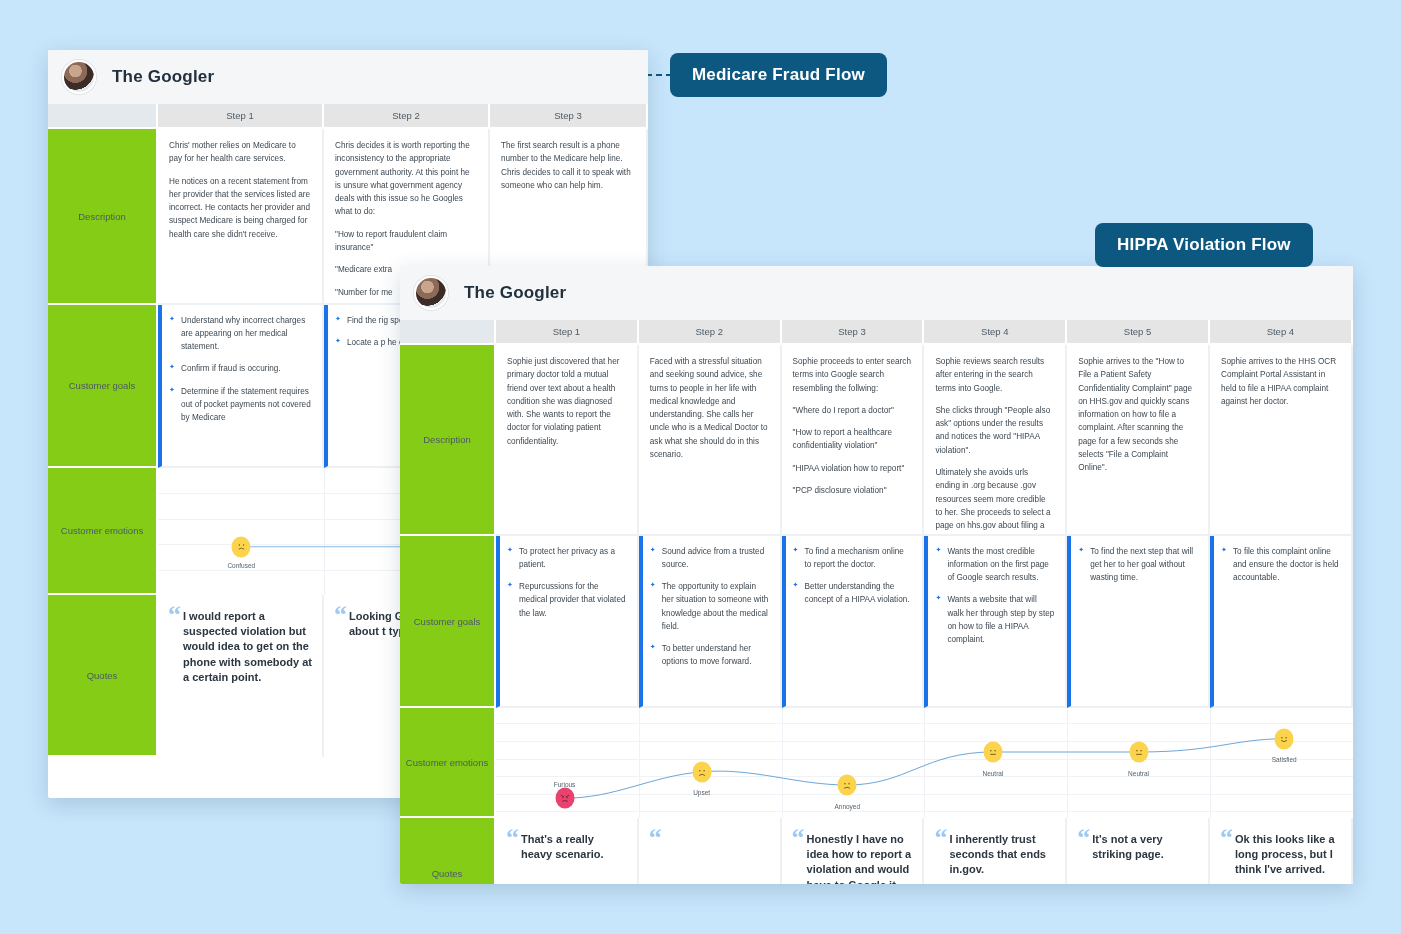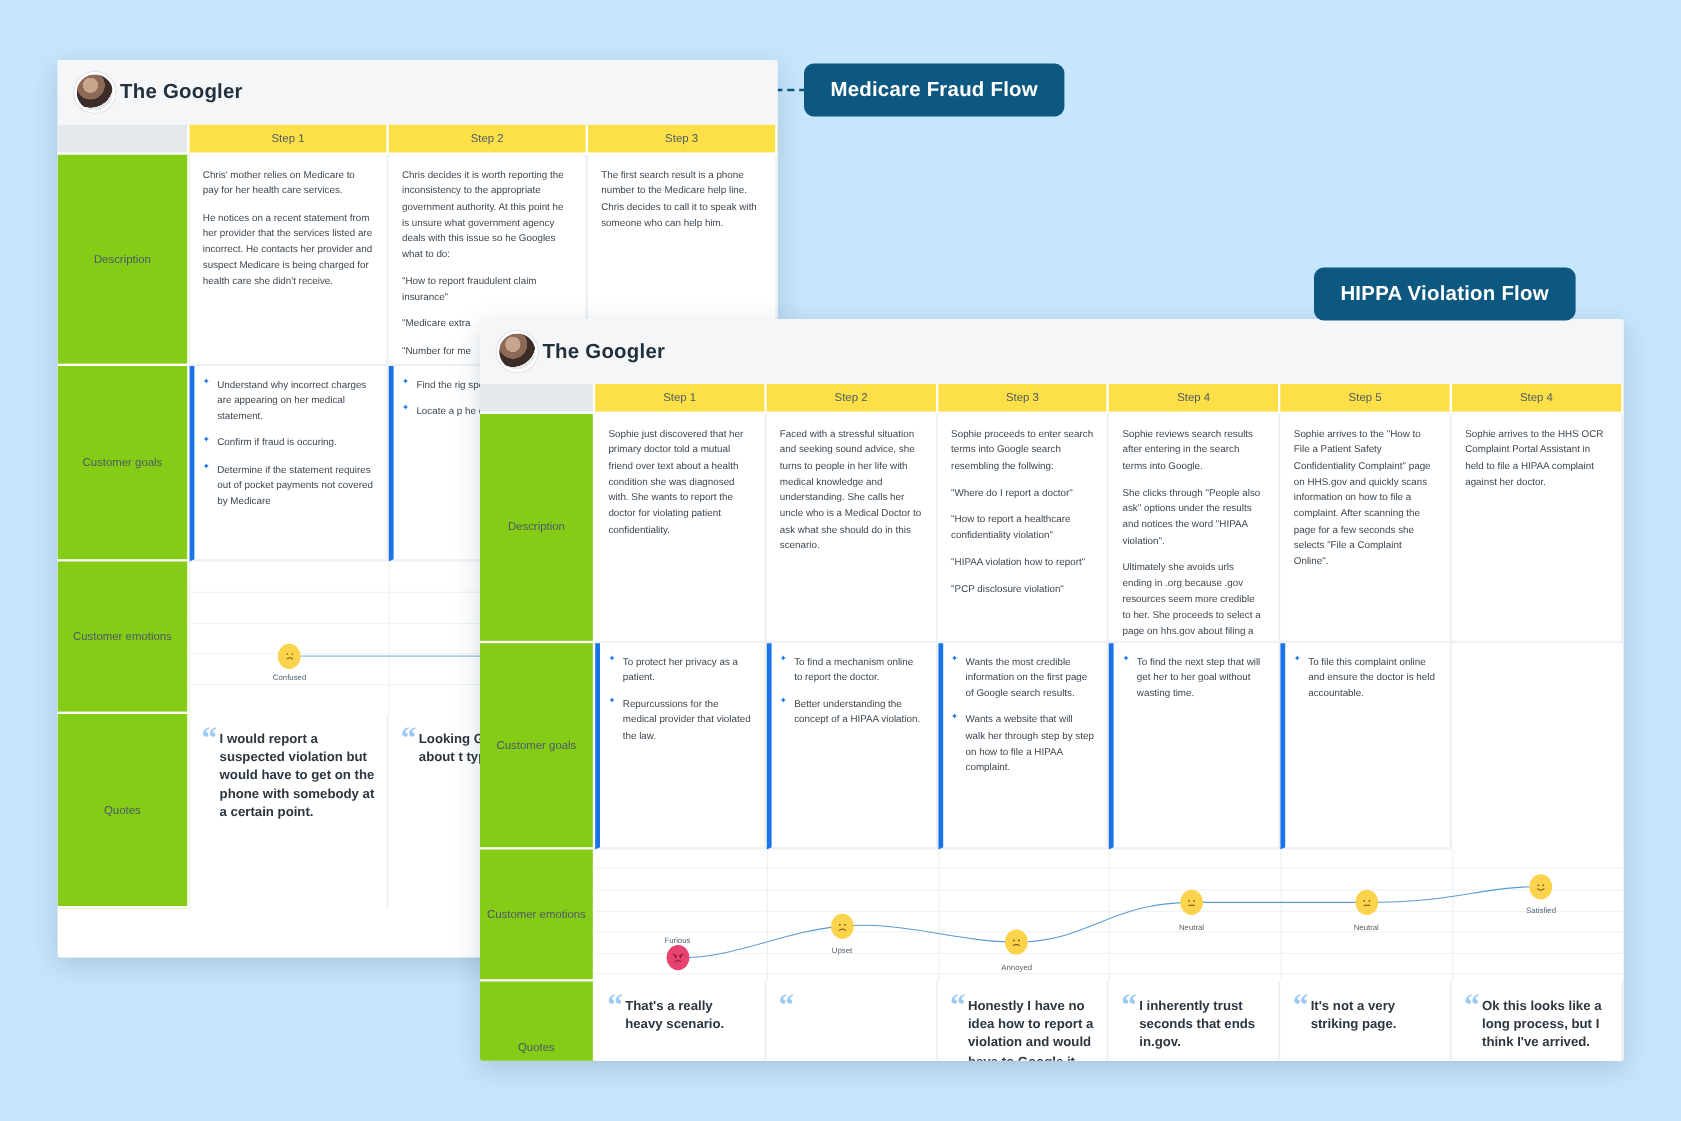--- a/index.html
+++ b/index.html
@@ -16,37 +16,37 @@
     position: absolute;
     background: #ffffff;
     box-shadow: 0 6px 22px rgba(20,60,90,0.18);
     border-radius: 2px;
     overflow: hidden;
   }
   .panel-header {
     display: flex; align-items: center;
     background: #f4f6f8;
     padding: 10px 14px;
-    gap: 4px;
+    gap: 16px;
   }
   .avatar {
     width: 34px; height: 34px; border-radius: 50%;
     background: radial-gradient(circle at 38% 30%, #c8a68e 0 22%, #8d6a57 23% 42%, #3b2c28 43% 66%, #e6e9ec 67% 100%);
     border: 2px solid #ffffff;
     box-shadow: 0 0 0 1px #dfe3e7;
     flex: none;
   }
   .persona-title {
     font-size: 17px; font-weight: bold; color: #22303d; letter-spacing: .2px;
   }
 
   .grid { display: grid; width: 100%; }
 
   .hcell {
-    background: #fde047;
+    background: #e5e5e5;
     font-size: 9.5px;
     color: #4c5a66;
     text-align: center;
     padding: 6px 2px;
     border-right: 2px solid #ffffff;
     border-bottom: 2px solid #ffffff;
   }
   .hcell.corner { background: #e3e9ed; }
 
   .rowlabel {
@@ -263,21 +263,21 @@
         </div>
         <div class="emo-label" style="left:68%; top:74%;">Co</div>
       </div>
     </div>
 
     <div class="grid">
       <div class="rowlabel r-quote">Quotes</div>
       <div class="quote-cell r-quote">
         <div class="quote-inner">
           <span class="qmark">“</span>
-          <span class="qtext">I would report a suspected violation but would have to get on the phone with somebody at a certain point.</span>
+          <span class="qtext">I would report a suspected violation but would idea to get on the phone with somebody at a certain point.</span>
         </div>
       </div>
       <div class="quote-cell r-quote">
         <div class="quote-inner">
           <span class="qmark">“</span>
           <span class="qtext">Looking Google and I'm about t types o fraud.</span>
         </div>
       </div>
       <div class="quote-cell r-quote"></div>
     </div>
@@ -328,20 +328,27 @@
       </div>
     </div>
 
     <div class="grid">
       <div class="rowlabel r-goals">Customer goals</div>
 
       <div class="cell goals-cell r-goals">
         <ul>
           <li>To protect her privacy as a patient.</li>
           <li>Repurcussions for the medical provider that violated the law.</li>
+        </ul>
+      </div>
+      <div class="cell goals-cell r-goals">
+        <ul>
+          <li>Sound advice from a trusted source.</li>
+          <li>The opportunity to explain her situation to someone with knowledge about the medical field.</li>
+          <li>To better understand her options to move forward.</li>
         </ul>
       </div>
       <div class="cell goals-cell r-goals">
         <ul>
           <li>To find a mechanism online to report the doctor.</li>
           <li>Better understanding the concept of a HIPAA violation.</li>
         </ul>
       </div>
       <div class="cell goals-cell r-goals">
         <ul>

